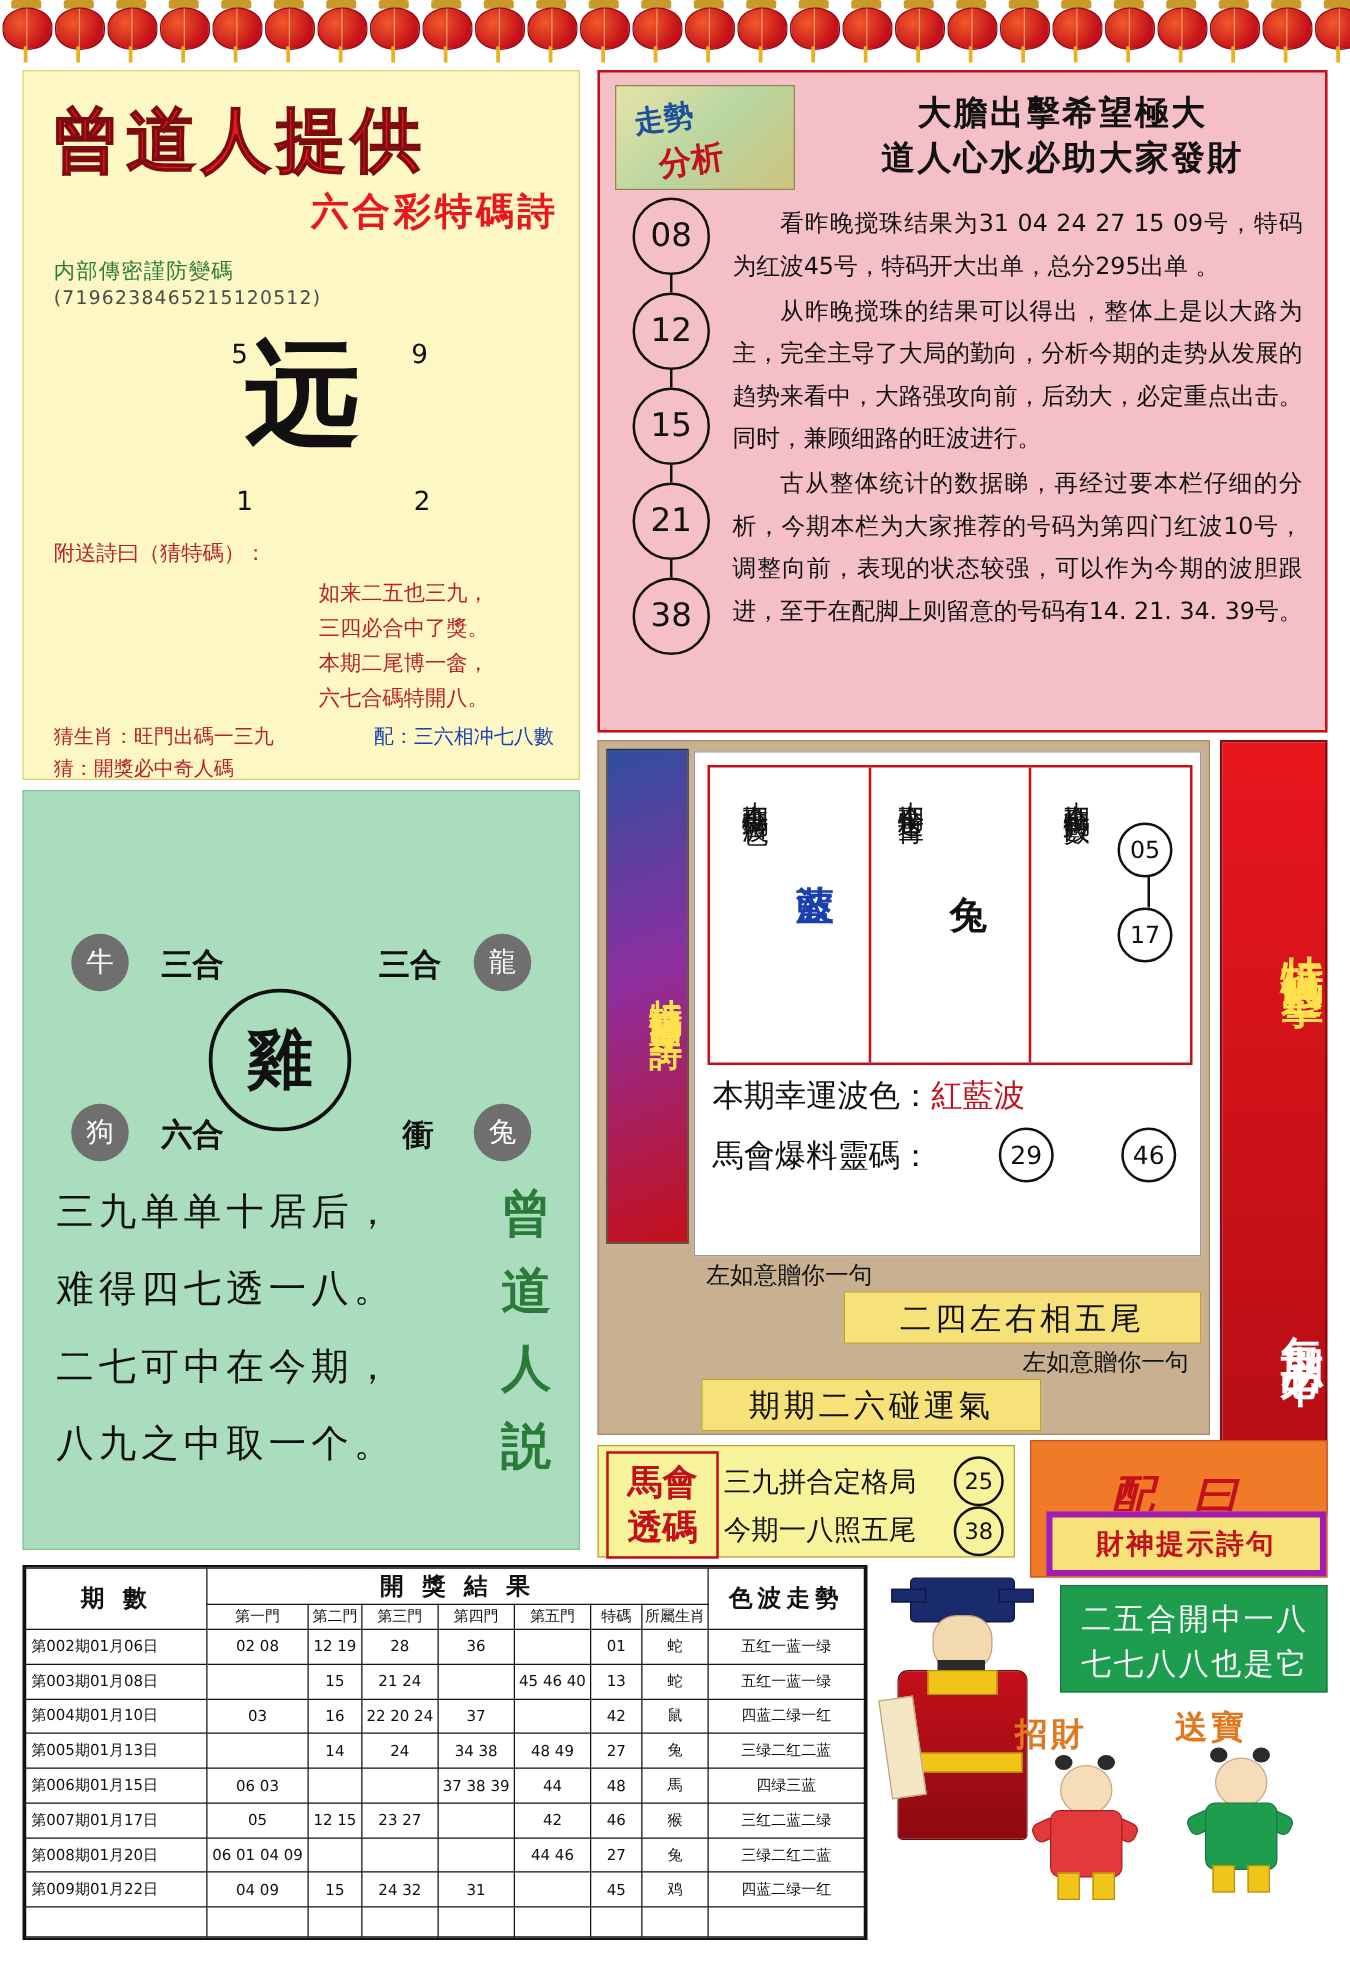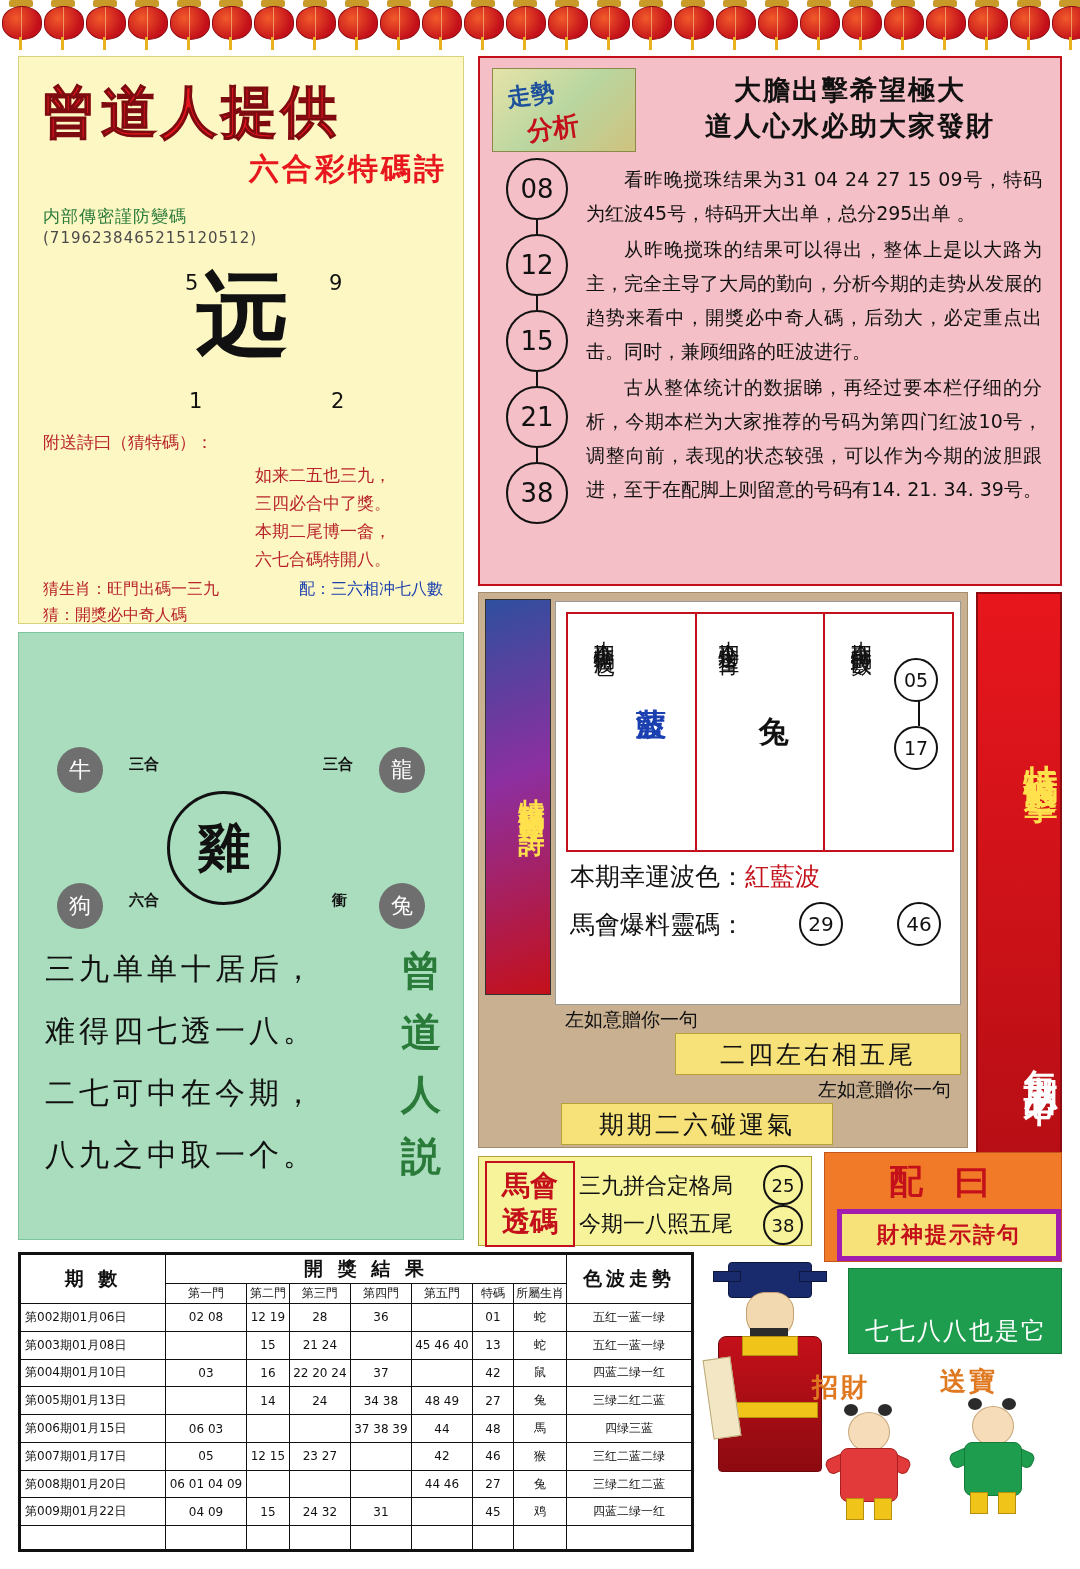--- a/index.html
+++ b/index.html
@@ -59,21 +59,21 @@
   #bodyB{position:absolute;left:106px;top:104px;width:456px;font-size:19px;color:#111;line-height:34px;text-align:justify;}
   #bodyB p{margin:0 0 2px 0;text-indent:2em;}
 
   
   #panelC{left:18px;top:632px;width:446px;height:608px;background:#a9ddbd;border:1px solid #7ec49a;}
   .zBall{position:absolute;width:46px;height:46px;border-radius:50%;background:#6f6f6f;color:#fff;display:flex;align-items:center;justify-content:center;font-size:22px;}
   #zb1{left:38px;top:114px;}
   #zb2{right:38px;top:114px;}
   #zb3{left:38px;top:250px;}
   #zb4{right:38px;top:250px;}
-  .zTxt{position:absolute;font-size:15px;color:#111;font-weight:bold;text-align:center;}
+  .zTxt{position:absolute;font-size:25px;color:#111;font-weight:bold;text-align:center;}
   #zt1{left:110px;top:122px;}
   #zt2{right:110px;top:122px;}
   #zt3{left:110px;top:258px;}
   #zt4{right:116px;top:258px;}
   #zodiacCircle{position:absolute;left:148px;top:158px;width:108px;height:108px;border-radius:50%;border:3px solid #111;display:flex;align-items:center;justify-content:center;}
   #zodiacCircle span{font-size:52px;font-weight:bold;color:#111;font-family:"DejaVu Serif","Liberation Serif",serif;}
   .cLine{position:absolute;left:26px;font-size:30px;color:#111;font-family:"DejaVu Serif","Liberation Serif",serif;letter-spacing:4px;}
   #cl1{top:316px;}
   #cl2{top:378px;}
   #cl3{top:440px;text-align:right;}
@@ -123,21 +123,21 @@
   #mhLeft div{font-size:28px;font-weight:bold;color:#c4101a;line-height:36px;}
   .mhRow{position:absolute;left:100px;font-size:22px;color:#111;}
   #mhr1{top:14px;}
   #mhr2{top:52px;}
   .mhBall{position:absolute;right:8px;width:36px;height:36px;border-radius:50%;border:2px solid #111;display:flex;align-items:center;justify-content:center;font-size:18px;color:#111;}
   #mhb1{top:8px;}
   #mhb2{top:48px;}
 
   
   #panelG{left:824px;top:1152px;width:238px;height:110px;background:#f07a28;border:1px solid #c4541a;}
-  #peiTitle{position:absolute;left:0;top:6px;width:238px;text-align:center;font-size:34px;font-weight:bold;color:#c4101a;letter-spacing:10px;}
+  #peiTitle{position:absolute;left:0;top:21px;width:238px;text-align:center;font-size:34px;font-weight:bold;color:#c4101a;letter-spacing:10px;font-style:italic;}
   #peiSub{position:absolute;left:12px;top:56px;width:214px;height:42px;background:#f7e27a;border:5px solid #a21caf;display:flex;align-items:center;justify-content:center;font-size:22px;font-weight:bold;color:#c4101a;letter-spacing:2px;}
   #panelH{left:848px;top:1268px;width:214px;height:86px;background:#1f9d4e;border:1px solid #167a3c;}
   #panelH .l{position:absolute;left:0;width:214px;text-align:center;font-size:24px;color:#fff;font-family:"DejaVu Serif","Liberation Serif",serif;letter-spacing:2px;}
   #phl1{top:10px;}
   #phl2{top:46px;}
 
   
   #panelT{left:18px;top:1252px;width:676px;height:300px;background:#fff;border:2px solid #111;}
   table{border-collapse:collapse;width:100%;height:100%;font-size:12px;color:#111;}
   th,td{border:1px solid #111;text-align:center;padding:1px 2px;font-weight:normal;}
@@ -375,21 +375,21 @@
       <div class="ball">12</div>
       <div class="ballLink"></div>
       <div class="ball">15</div>
       <div class="ballLink"></div>
       <div class="ball">21</div>
       <div class="ballLink"></div>
       <div class="ball">38</div>
     </div>
     <div id="bodyB">
       <p>看昨晚搅珠结果为31 04 24 27 15 09号，特码为红波45号，特码开大出单，总分295出单 。</p>
-      <p>从昨晚搅珠的结果可以得出，整体上是以大路为主，完全主导了大局的勤向，分析今期的走势从发展的趋势来看中，開獎必中奇人碼，后劲大，必定重点出击。同时，兼顾细路的旺波进行。</p>
+      <p>从昨晚搅珠的结果可以得出，整体上是以大路为主，完全主导了大局的勤向，分析今期的走势从发展的趋势来看中，大路强攻向前，后劲大，必定重点出击。同时，兼顾细路的旺波进行。</p>
       <p>古从整体统计的数据睇，再经过要本栏仔细的分析，今期本栏为大家推荐的号码为第四门红波10号，调整向前，表现的状态较强，可以作为今期的波胆跟进，至于在配脚上则留意的号码有14. 21. 34. 39号。</p>
     </div>
   </div>
 
   <div class="box" id="panelC">
     <div class="zBall" id="zb1">牛</div>
     <div class="zBall" id="zb2">龍</div>
     <div class="zBall" id="zb3">狗</div>
     <div class="zBall" id="zb4">兔</div>
     <div class="zTxt" id="zt1">三合</div>
@@ -461,20 +461,21 @@
     <div class="mhRow" id="mhr2">今期一八照五尾</div>
     <div class="mhBall" id="mhb1">25</div>
     <div class="mhBall" id="mhb2">38</div>
   </div>
 
   <div class="box" id="panelG">
     <div id="peiTitle">配 曰</div>
     <div id="peiSub">財神提示詩句</div>
   </div>
   <div class="box" id="panelH">
+    <div class="l" id="phl1">二五合開中一八</div>
     <div class="l" id="phl2">七七八八也是它</div>
   </div>
 
   <div id="godFig">
     <div class="gHat">
       <div class="gHatWingL"></div>
       <div class="gHatWingR"></div>
     </div>
     <div class="gFace"></div>
     <div class="gBeard"></div>

